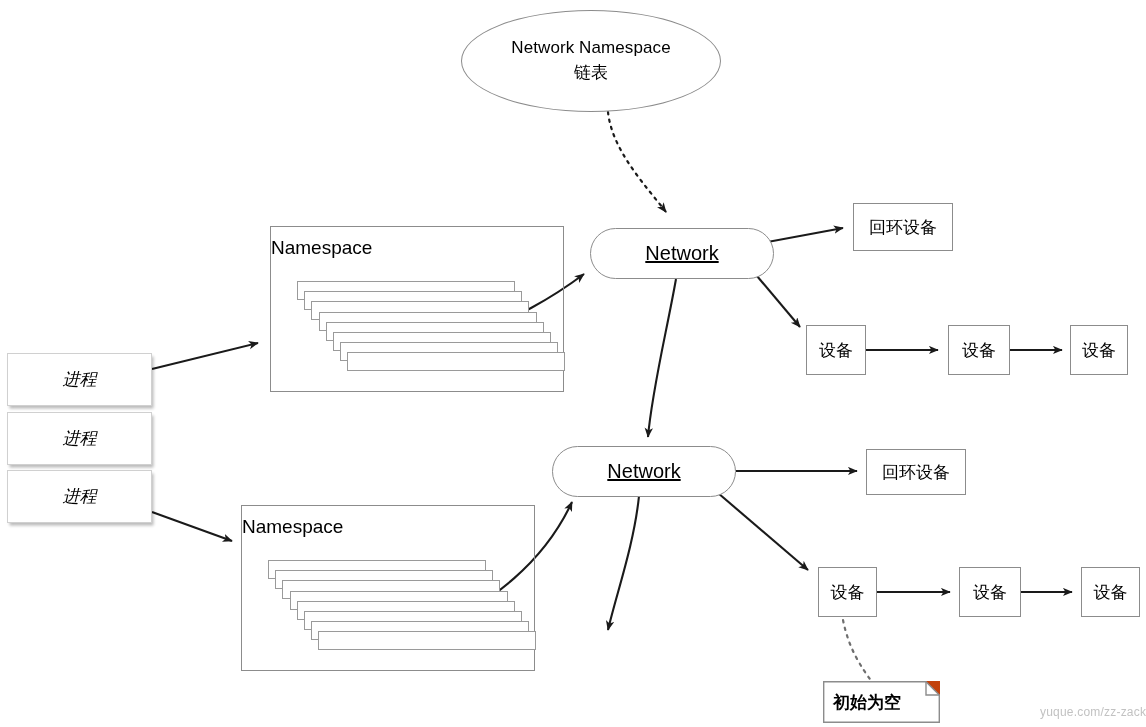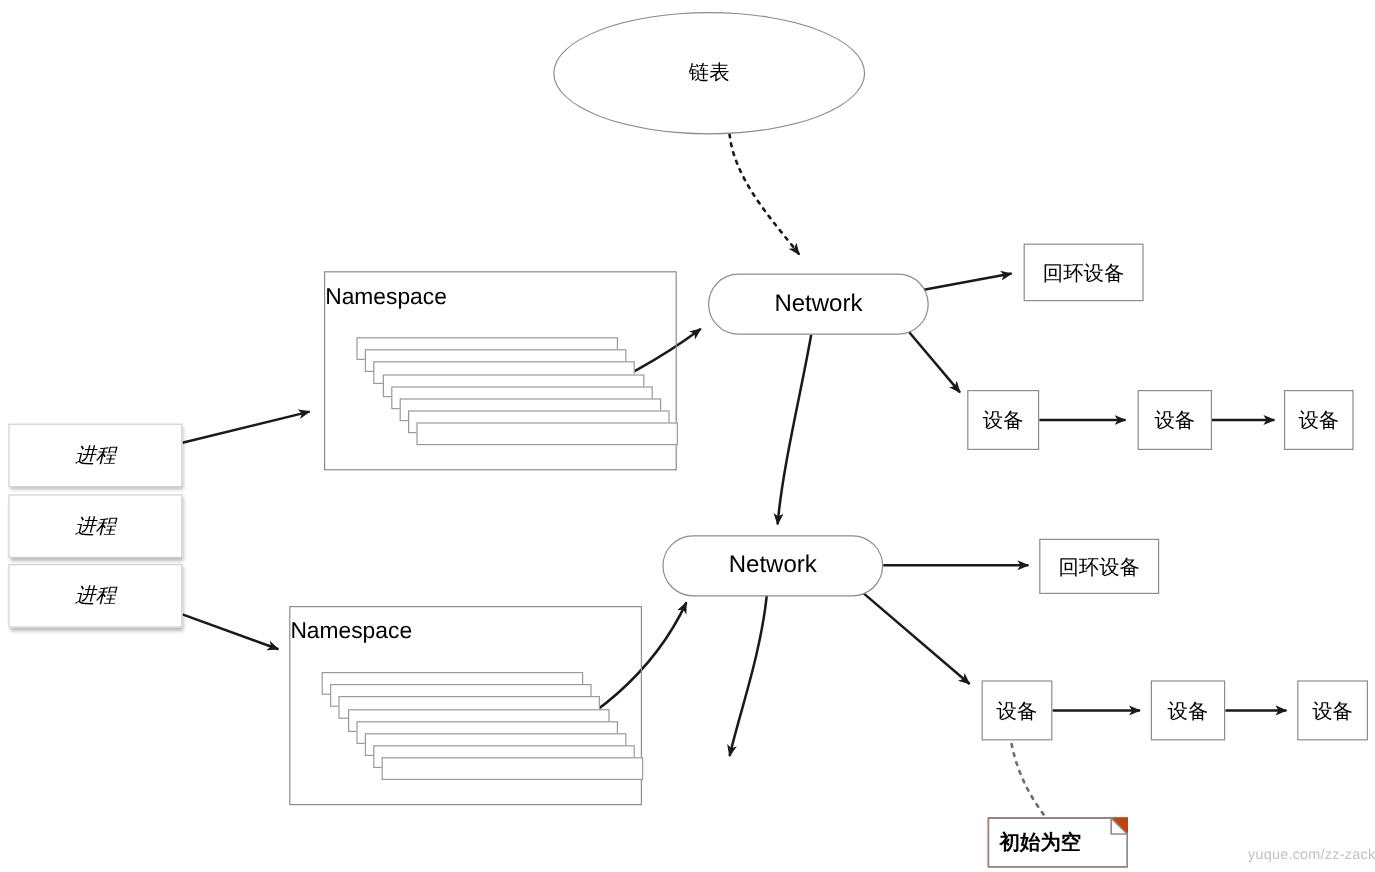--- a/index.html
+++ b/index.html
@@ -38,20 +38,21 @@
     border-radius: 50%;
     font-size: 17px;
     line-height: 1.45;
     letter-spacing: 0.1px;
   }
   
   .pill {
     border: 1.4px solid #8c8c8c;
     border-radius: 999px;
     font-size: 20px;
+    text-decoration: underline;
   }
   
   .ns-box {
     border: 1.2px solid #8c8c8c;
     display: block;
   }
   .ns-title {
     position: absolute;
     left: 0;
     right: 0;
@@ -155,20 +156,21 @@
 
     <path d="M 639,496 C 634,545 616,595 608,630" fill="none" stroke="#1a1a1a" stroke-width="2.1" marker-end="url(#ah)"></path>
 
     <path d="M 877,592 L 950,592" fill="none" stroke="#1a1a1a" stroke-width="2.1" marker-end="url(#ah)"></path>
     <path d="M 1021,592 L 1072,592" fill="none" stroke="#1a1a1a" stroke-width="2.1" marker-end="url(#ah)"></path>
 
     <path d="M 843,620 C 849,650 862,668 872,682" fill="none" stroke="#6e6e6e" stroke-width="2.2" stroke-dasharray="2.4 5.4" stroke-linecap="round"></path>
   </svg>
 
   <div class="node ellipse" style="left:461px; top:10px; width:260px; height:102px; flex-direction:column;">
+    <span>Network Namespace</span>
     <span>链表</span>
   </div>
 
   <div class="ns-box" style="position:absolute; left:270px; top:226px; width:292px; height:164px;">
     <div class="ns-title">Namespace</div>
     <div class="ns-stack">
         <div class="ns-card" style="left: 26px; top: 54px; width: 218px; height: 19px; z-index: 1;"></div>
         <div class="ns-card" style="left: 33.2px; top: 64.2px; width: 218px; height: 19px; z-index: 2;"></div>
         <div class="ns-card" style="left: 40.4px; top: 74.4px; width: 218px; height: 19px; z-index: 3;"></div>
         <div class="ns-card" style="left: 47.6px; top: 84.6px; width: 218px; height: 19px; z-index: 4;"></div>

